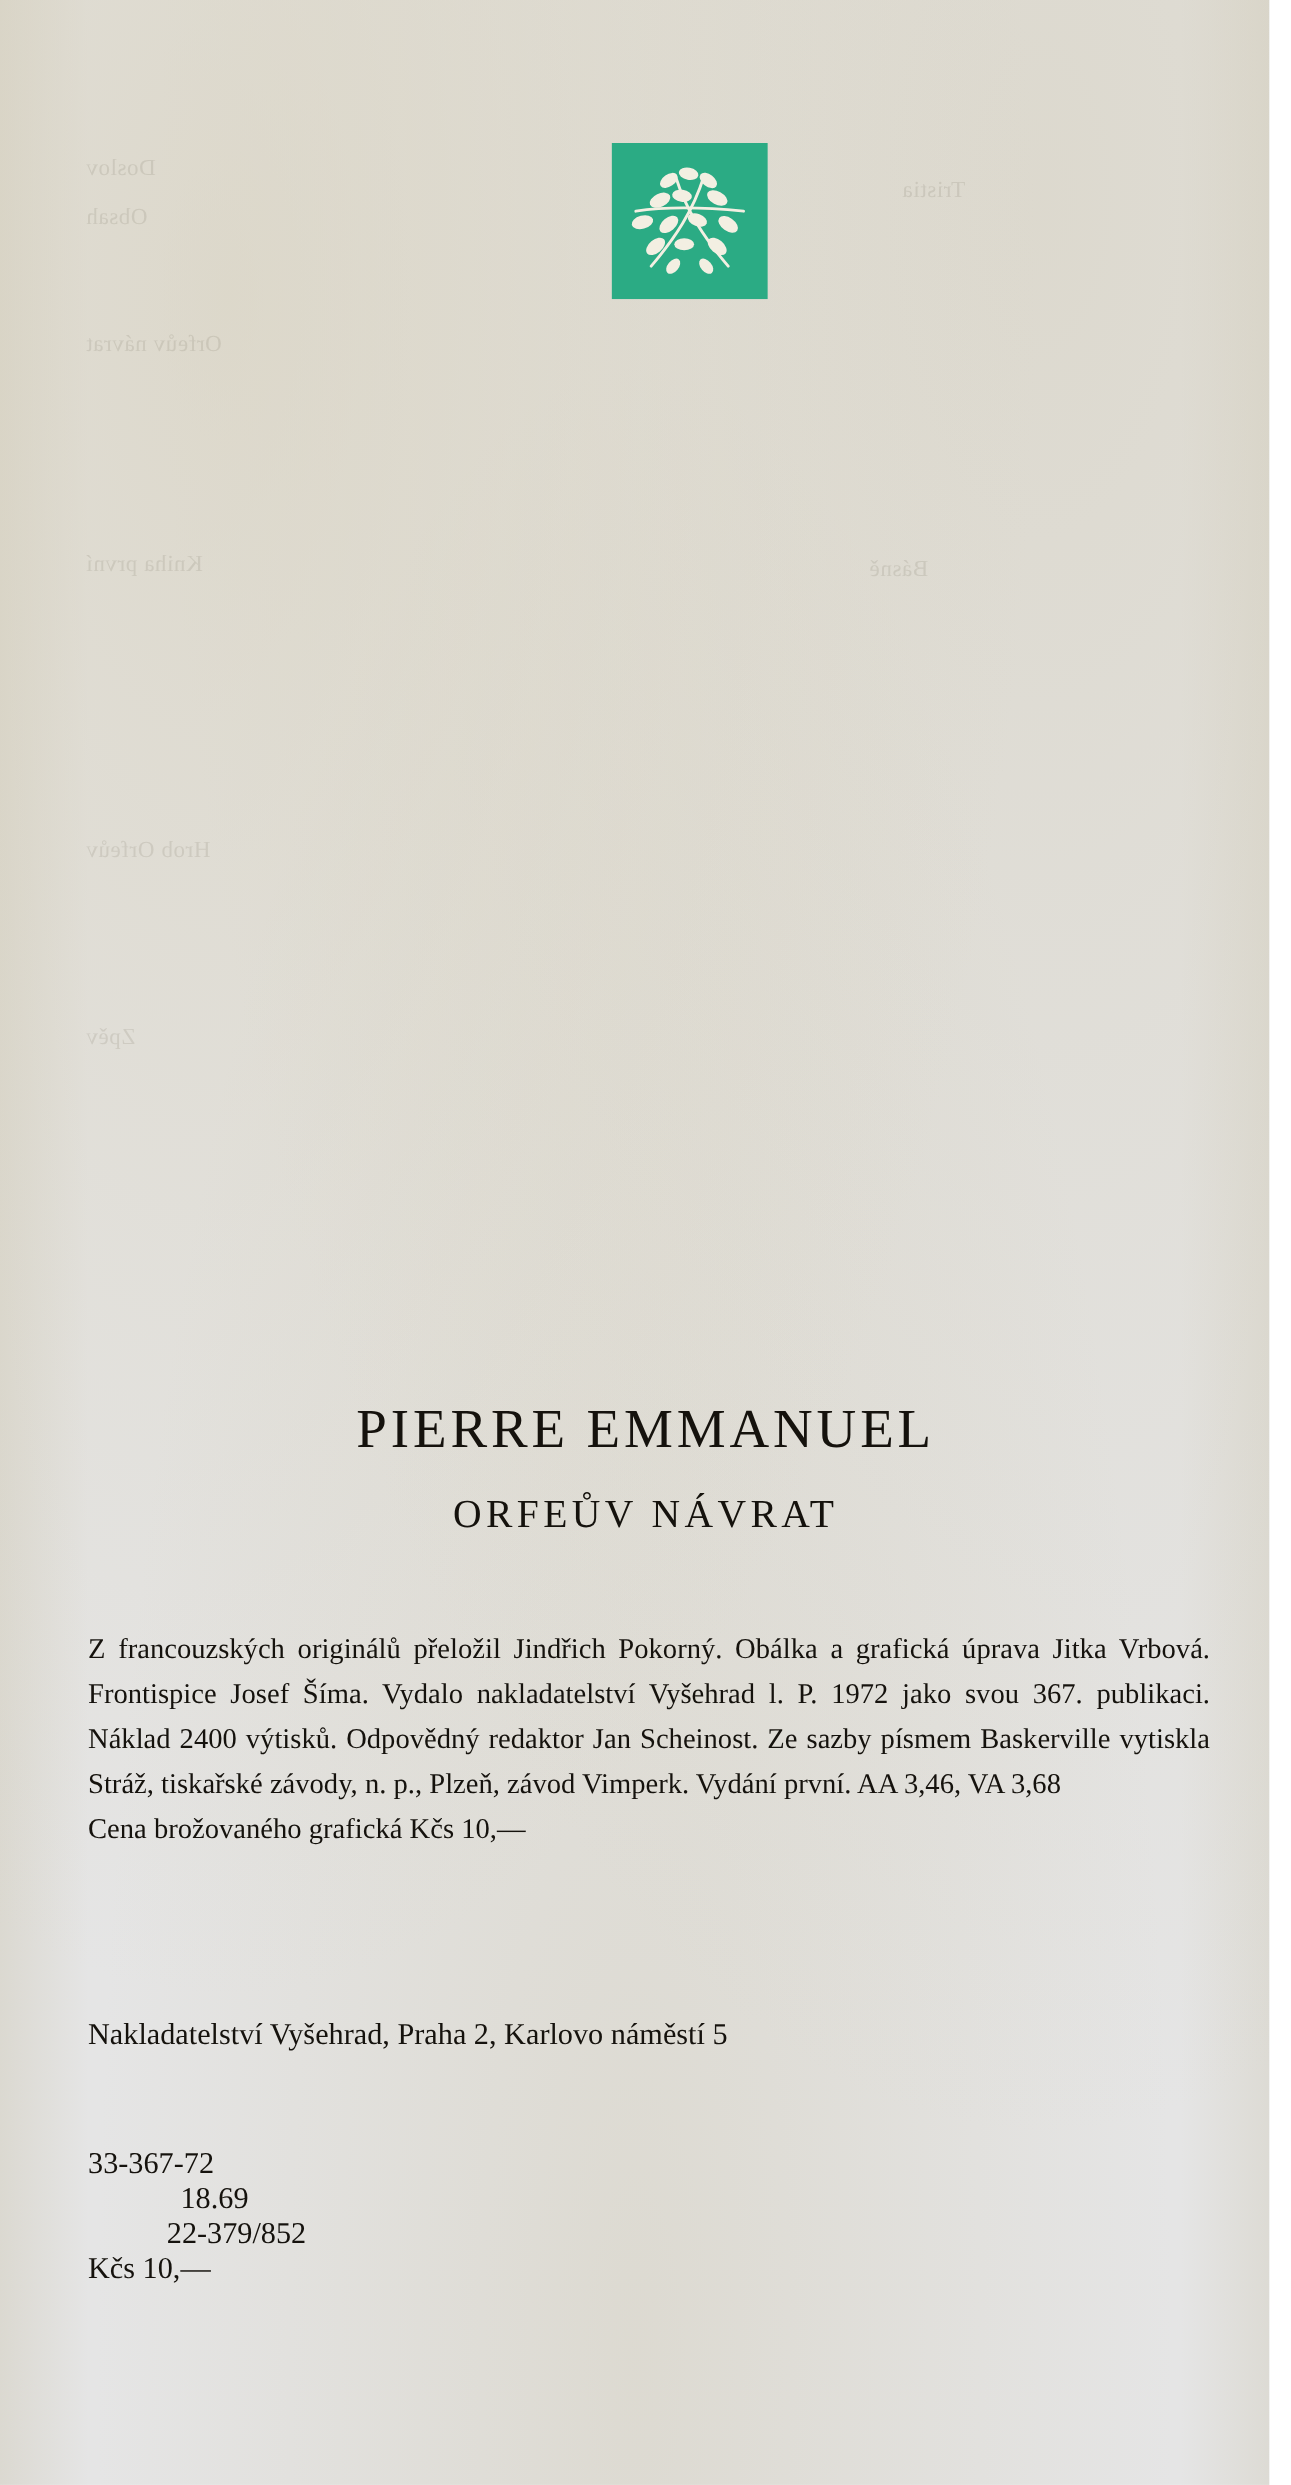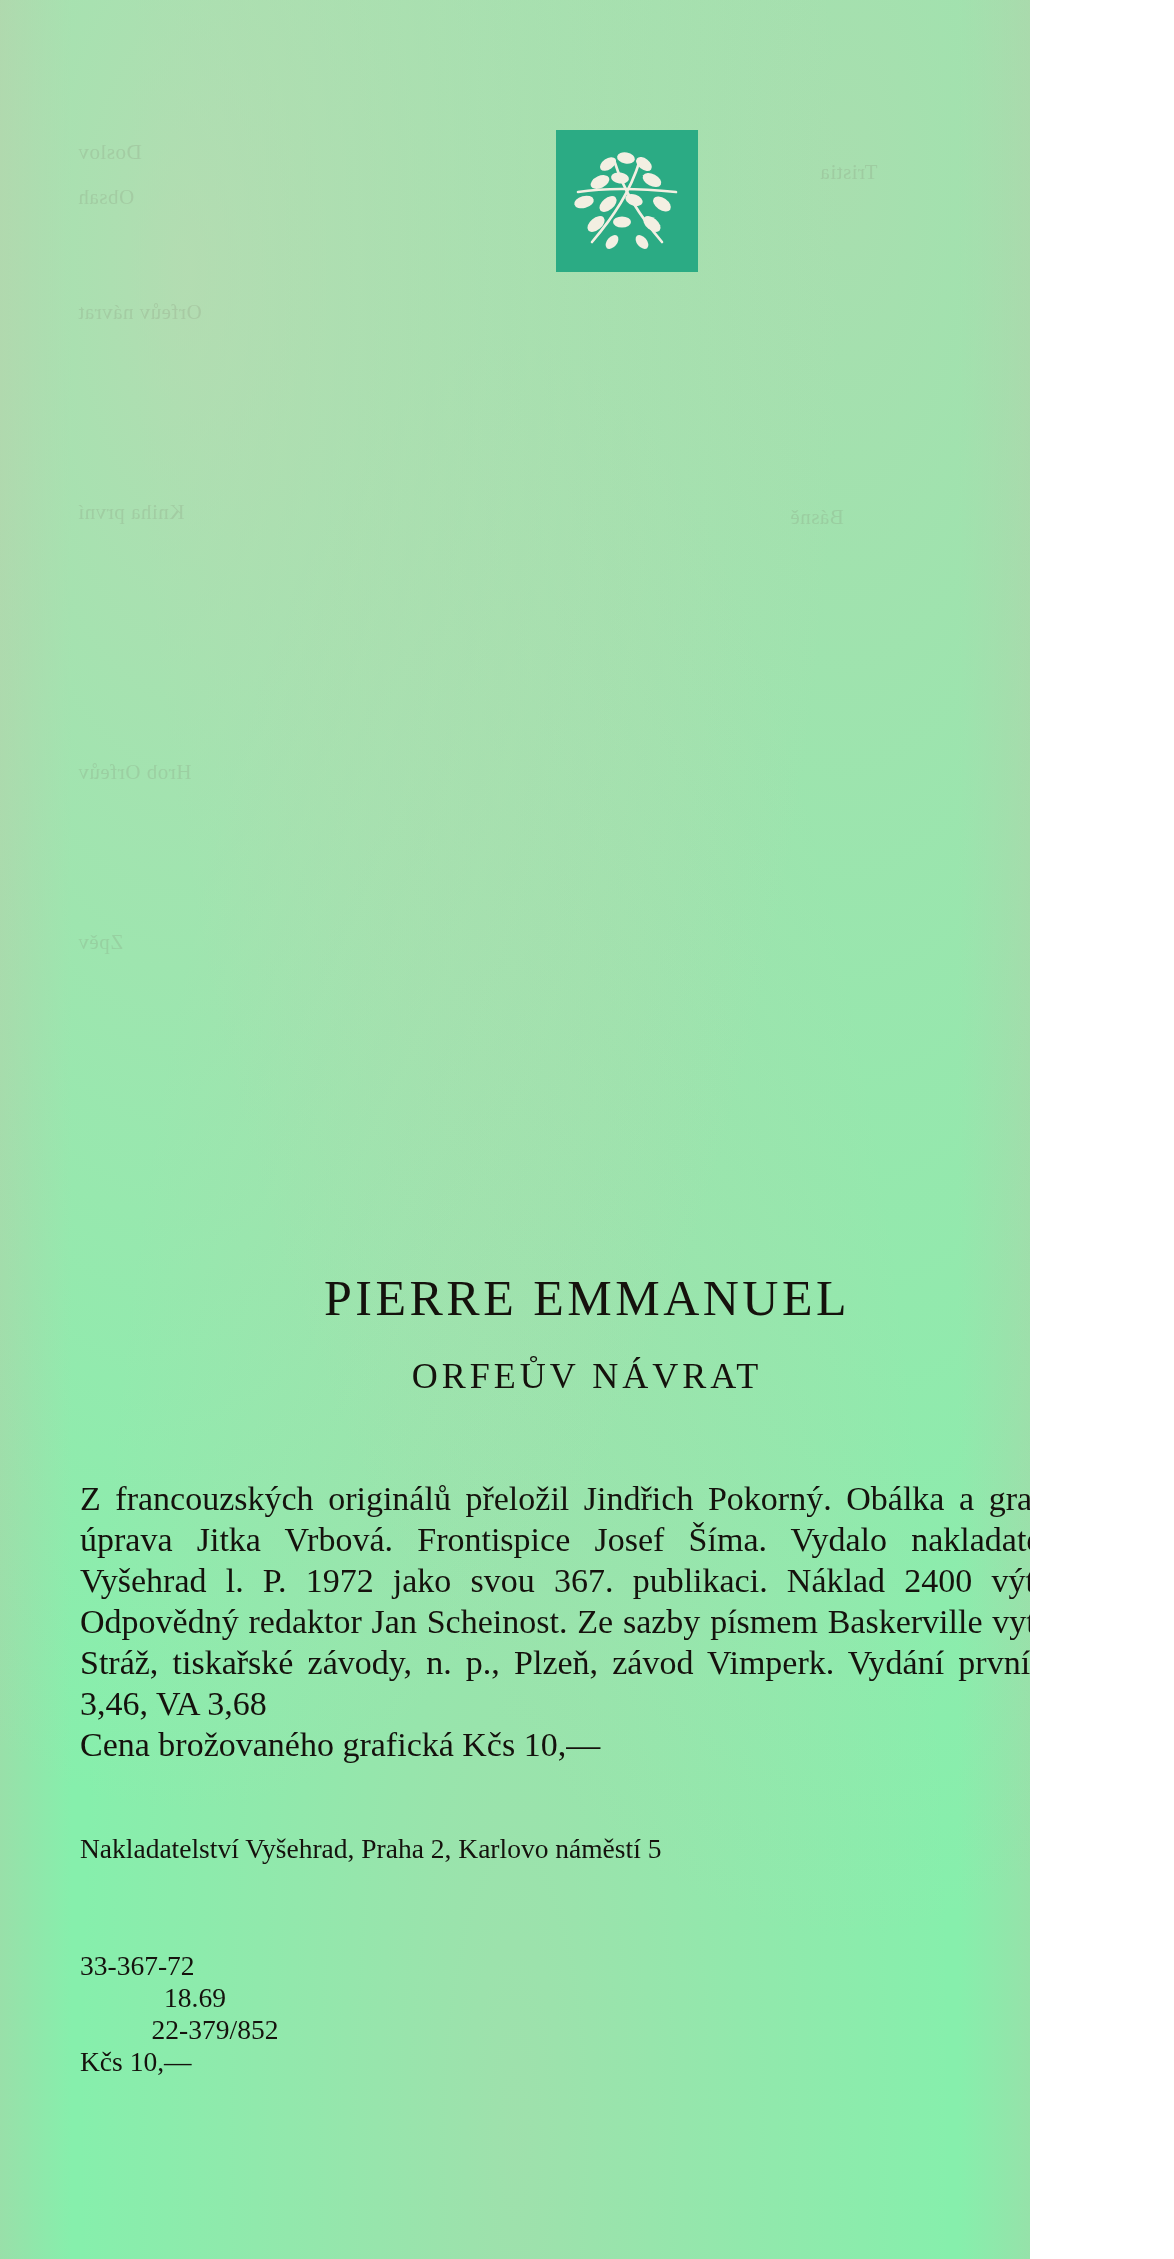--- a/index.html
+++ b/index.html
@@ -2,23 +2,23 @@
 <html><head>
 <meta charset="utf-8">
 <style>
   html, body {
     margin: 0;
     padding: 0;
     background: #ffffff;
   }
   .page {
     position: relative;
-    width: 1030px;
+    width: 1154px;
     height: 2259px;
-    background: #86efac;
+    background: #e5e5e5;
     overflow: hidden;
     font-family: "Liberation Serif", serif;
     color: #15120d;
   }
   
   .paper-tint {
     position: absolute;
     inset: 0;
     background:
       radial-gradient(ellipse at 18% 12%, rgba(214,206,182,0.55) 0%, rgba(214,206,182,0) 55%),
@@ -66,21 +66,21 @@
     text-align: center;
     font-size: 36px;
     letter-spacing: 4px;
     font-family: "Liberation Serif", serif;
   }
   .imprint {
     position: absolute;
     left: 80px;
     top: 1478px;
     width: 1020px;
-    font-size: 34px;
+    font-size: 26px;
     line-height: 41px;
     text-align: justify;
     text-justify: inter-word;
   }
   .imprint p { margin: 0; }
   .imprint p.last { text-align: left; }
   .address {
     position: absolute;
     left: 80px;
     top: 1828px;

